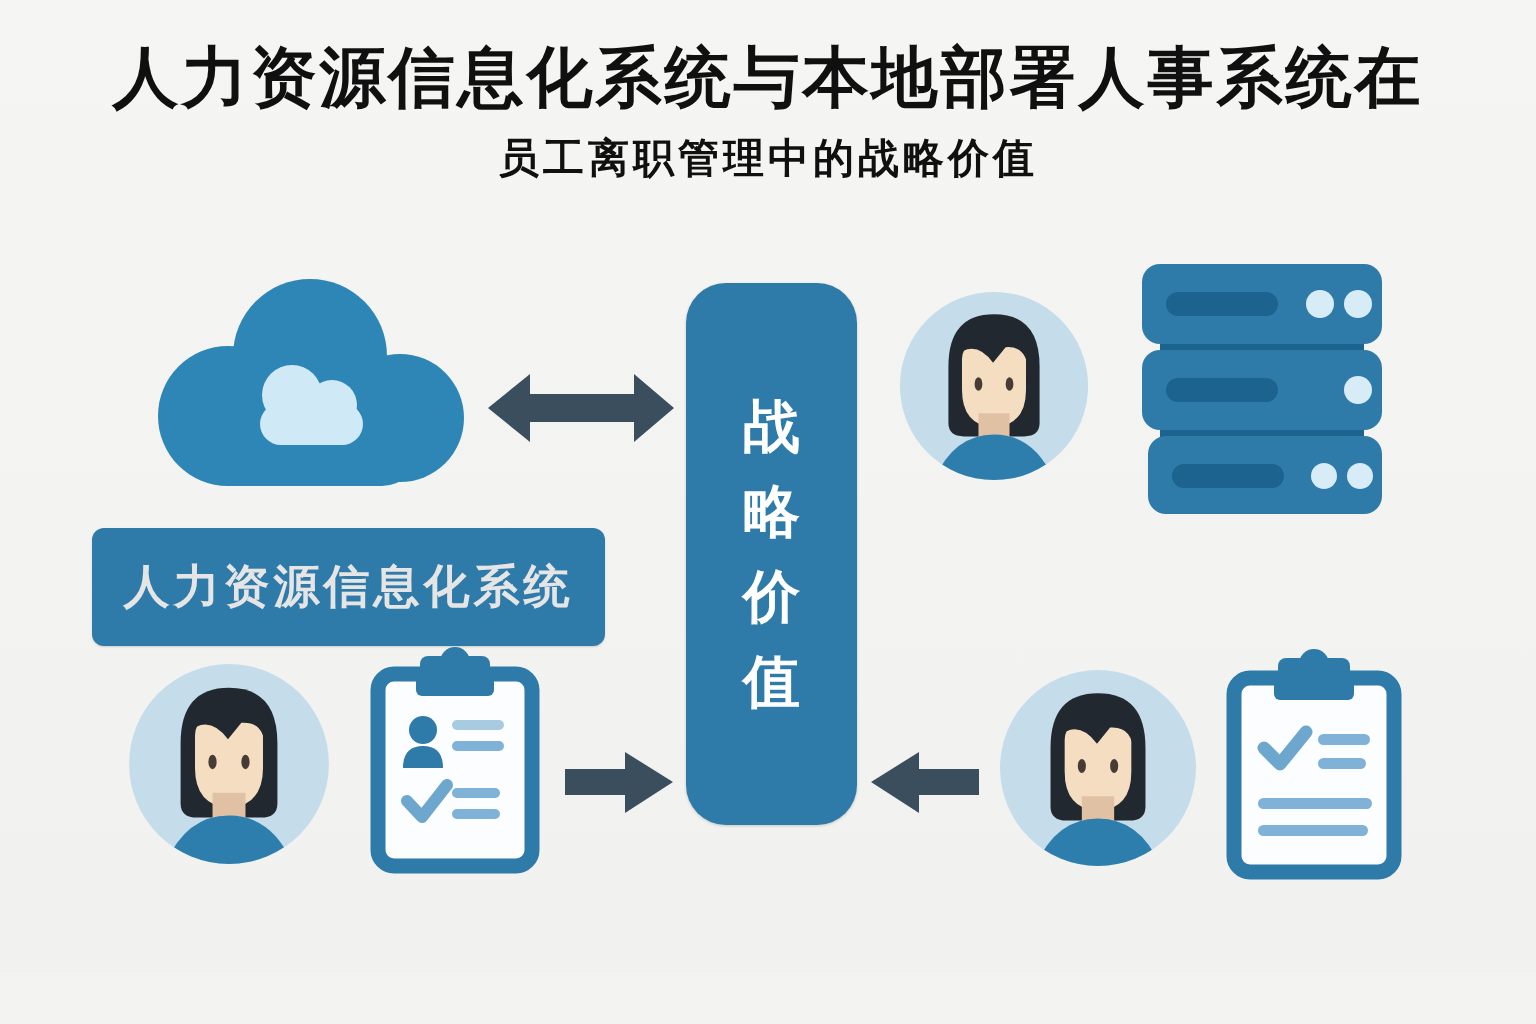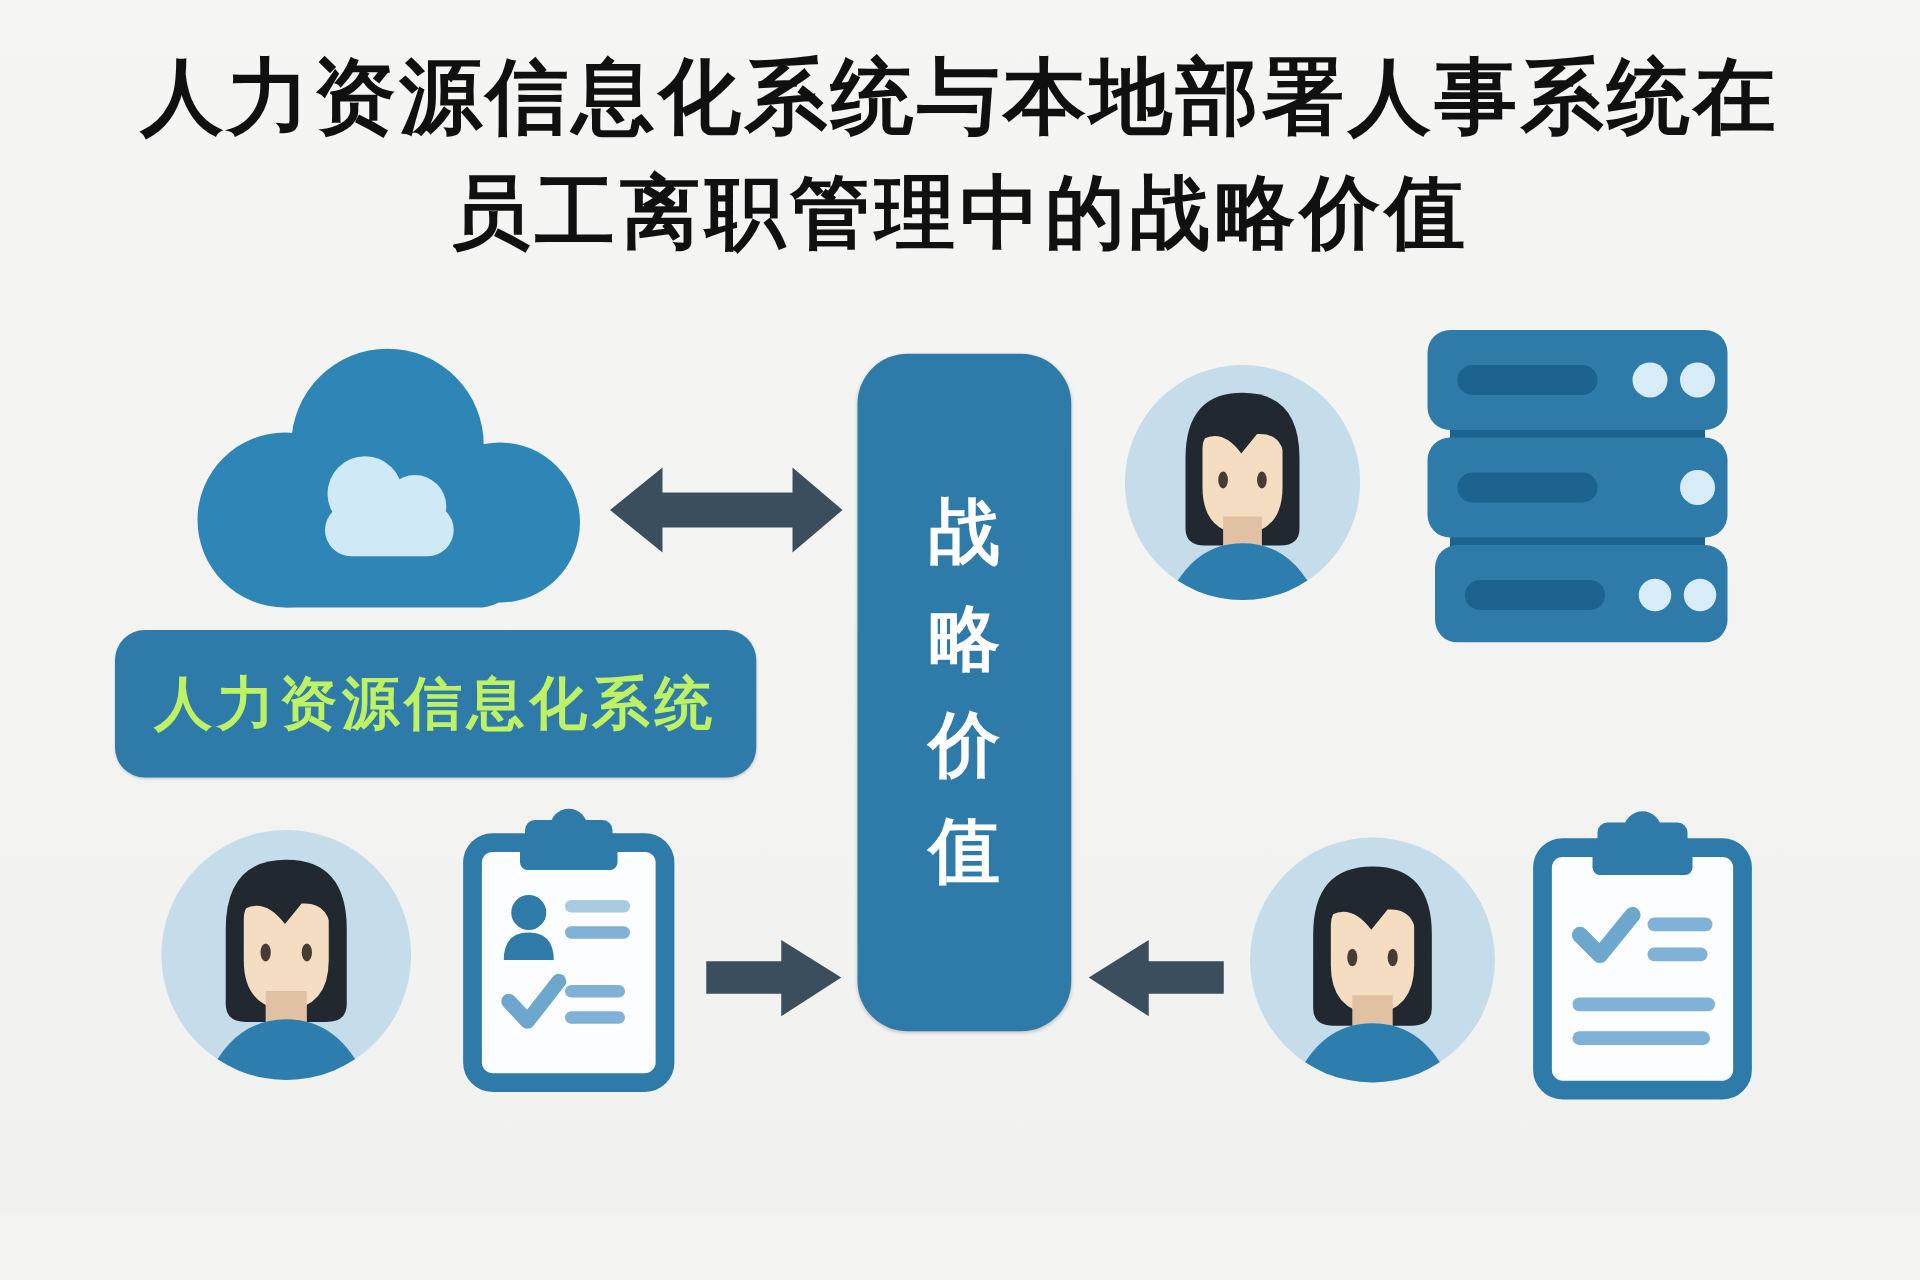--- a/index.html
+++ b/index.html
@@ -24,38 +24,39 @@
     color: #101010;
     font-weight: 900;
     line-height: 1.0;
   }
   .title .t1 {
     font-size: 66px;
     letter-spacing: 3px;
     display: block;
   }
   .title .t2 {
-    font-size: 64px;
+    font-size: 41px;
     letter-spacing: 4px;
     display: block;
     margin-top: 28px;
   }
 
   
   .pill {
     background: #2e7aa9;
-    border-radius: 24px;
+    border-radius: 12px;
     display: flex;
     align-items: center;
     justify-content: center;
-    color: #bef264;
+    color: #e5e5e5;
     font-weight: 900;
     font-size: 46px;
     letter-spacing: 4px;
     box-shadow: 0 1px 2px rgba(0,0,0,0.15);
+    margin-top: 24px;
   }
   .pill-left  { left: 92px;  top: 504px; width: 513px; height: 118px; }
   .pill-right { left: 957px; top: 509px; width: 494px; height: 114px; }
 
   
   .pillar {
     left: 686px; top: 283px; width: 171px; height: 542px;
     background: #2e7aa9;
     border-radius: 40px;
     display: flex;

